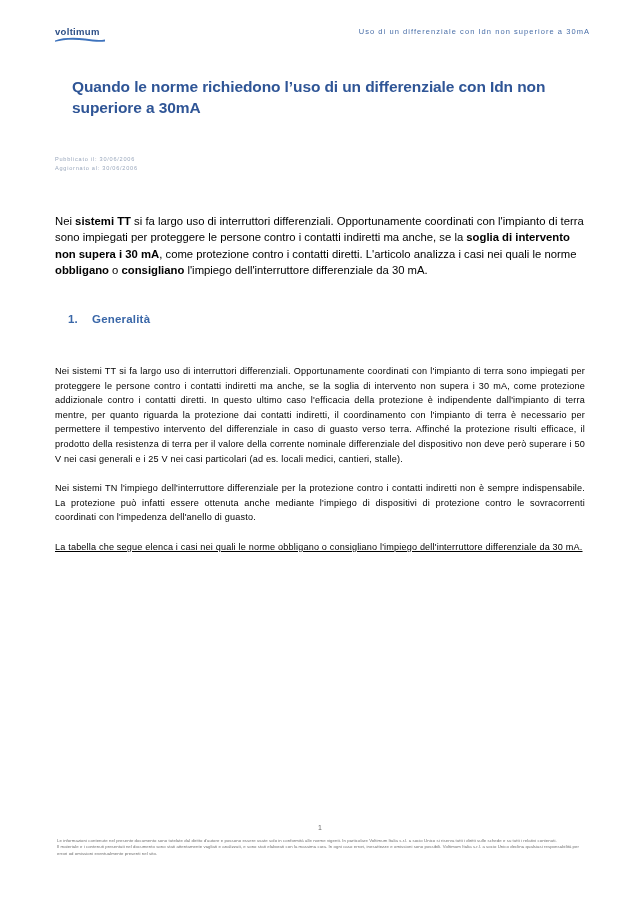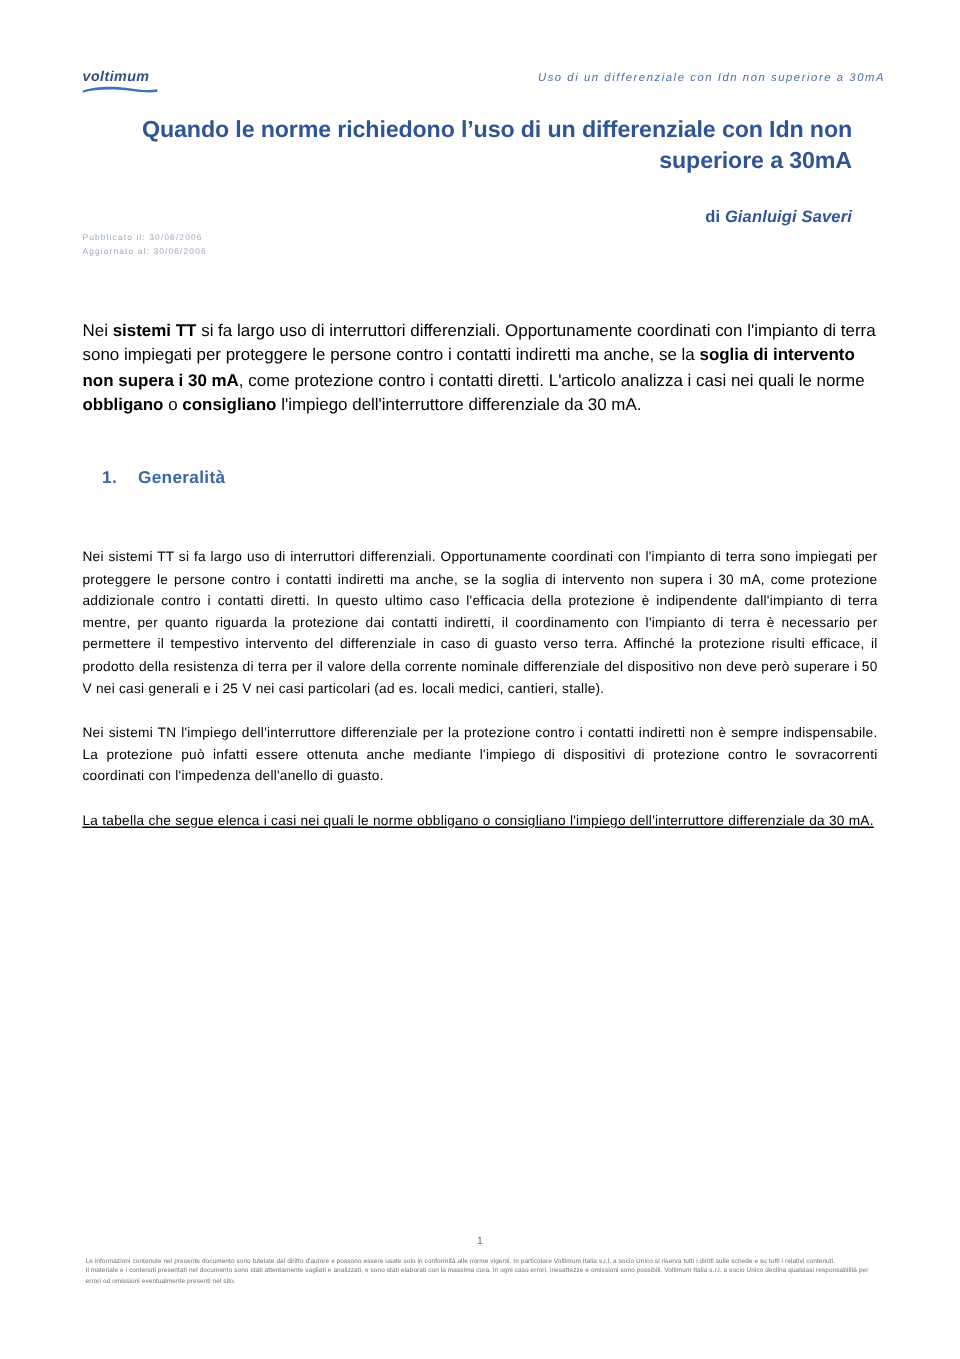--- a/index.html
+++ b/index.html
@@ -18,25 +18,24 @@
   }
   .page {
     position: absolute;
     inset: 0;
     background: #ffffff;
   }
 
   
   .doc-header {
     position: absolute;
-    top: 44px;
+    top: 24px;
     left: 55px;
     right: 50px;
     height: 22px;
-    font-style: italic;
   }
   .logo {
     position: absolute;
     left: 0;
     top: 2px;
     width: 52px;
     height: 18px;
   }
   .logo-word {
     font-family: "Liberation Sans", sans-serif;
@@ -65,21 +64,21 @@
     font-family: "Liberation Sans", sans-serif;
     padding-left: 44px;
   }
 
   
   .title-block {
     position: absolute;
     top: 76px;
     left: 72px;
     width: 496px;
-    text-align: right;
+    text-align: left;
   }
   .doc-title {
     font-size: 15.5px;
     font-weight: 700;
     color: #2f5596;
     line-height: 21px;
     letter-spacing: -0.1px;
     margin: 0;
   }
   .doc-author {
@@ -183,23 +182,20 @@
       <div class="logo-word">voltimum</div>
       <svg class="logo-swoosh" viewBox="0 0 50 5" preserveAspectRatio="none">
         <path d="M0,3.4 C8,0.4 20,0.2 30,1.6 C38,2.7 44,3.6 50,2.4 L50,4.4 C44,5.2 38,4.4 30,3.4 C20,2.2 8,2.4 0,4.8 Z" fill="#3e73bd"></path>
       </svg>
     </div>
     <div class="header-title">Uso di un differenziale con Idn non superiore a 30mA</div>
   </div>
 
   <div class="title-block">
     <h1 class="doc-title">Quando le norme richiedono l’uso di un differenziale con Idn non superiore a 30mA</h1>
-    <div class="doc-author">
-      <span>di </span><span class="author-name">Gianluigi Saveri</span>
-    </div>
   </div>
 
   <div class="dates">
     <div>Pubblicato il: 30/06/2006</div>
     <div>Aggiornato al: 30/06/2006</div>
   </div>
 
   <div class="abstract">
     <span>Nei </span><b>sistemi TT</b><span> si fa largo uso di interruttori differenziali. Opportunamente coordinati con l'impianto di terra sono impiegati per proteggere le persone contro i contatti indiretti ma anche, se la </span><b>soglia di intervento non supera i 30 mA</b><span>, come protezione contro i contatti diretti. L'articolo analizza i casi nei quali le norme </span><b>obbligano</b><span> o </span><b>consigliano</b><span> l'impiego dell'interruttore differenziale da 30 mA.</span>
   </div>

